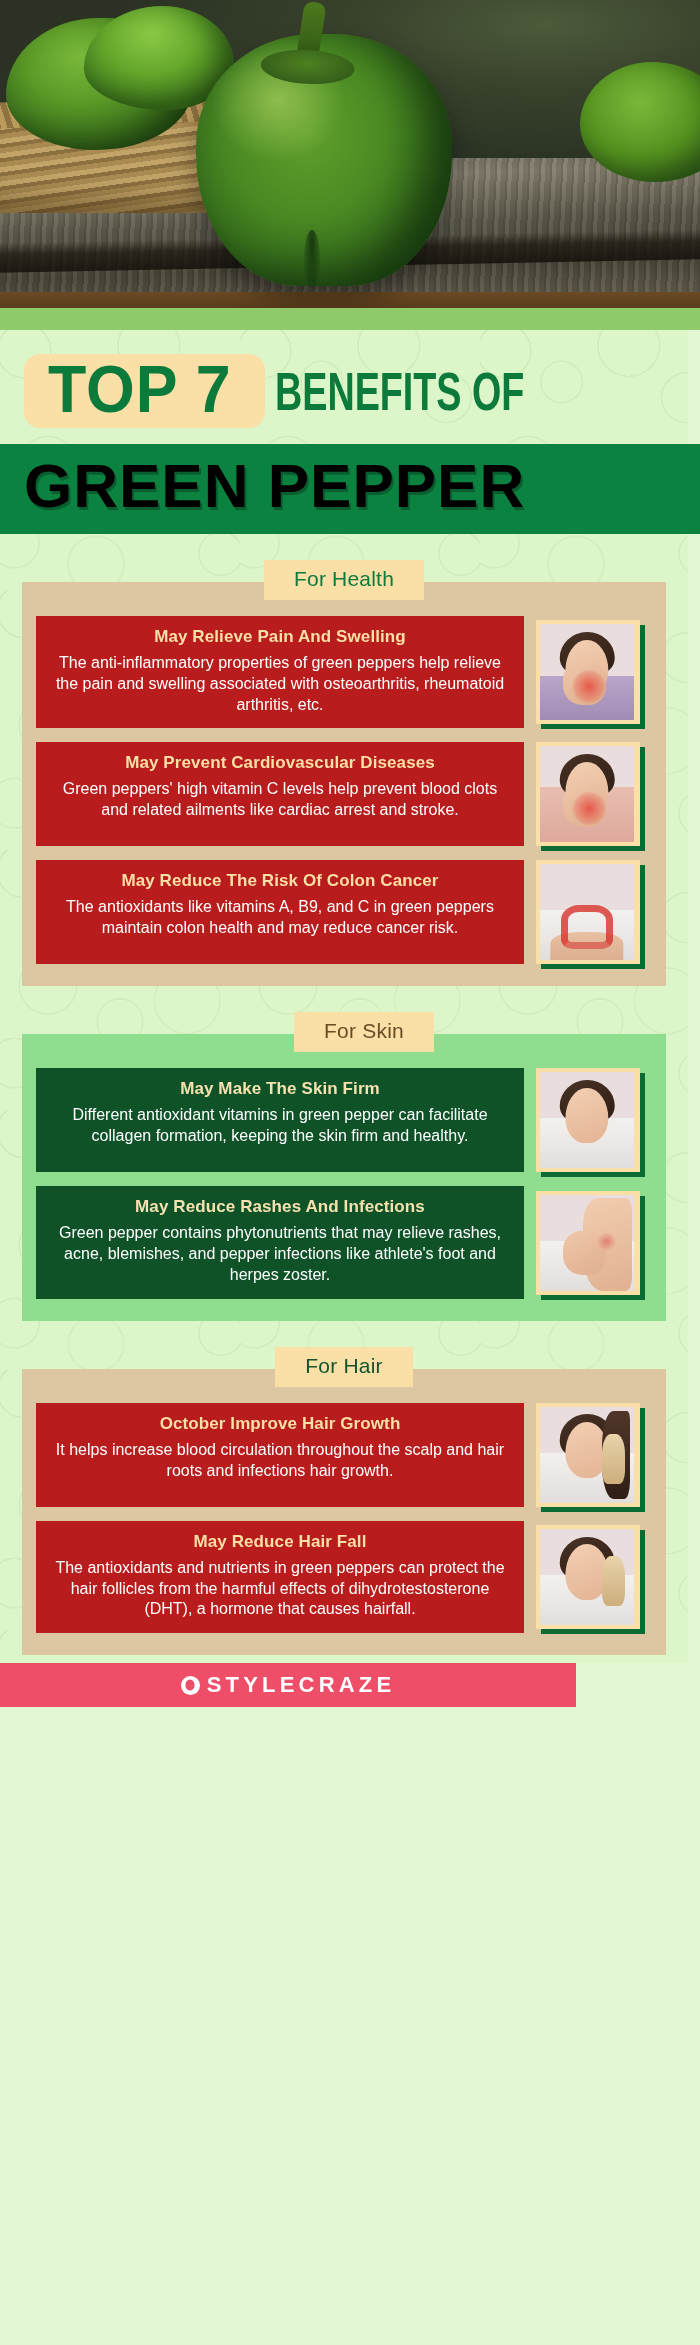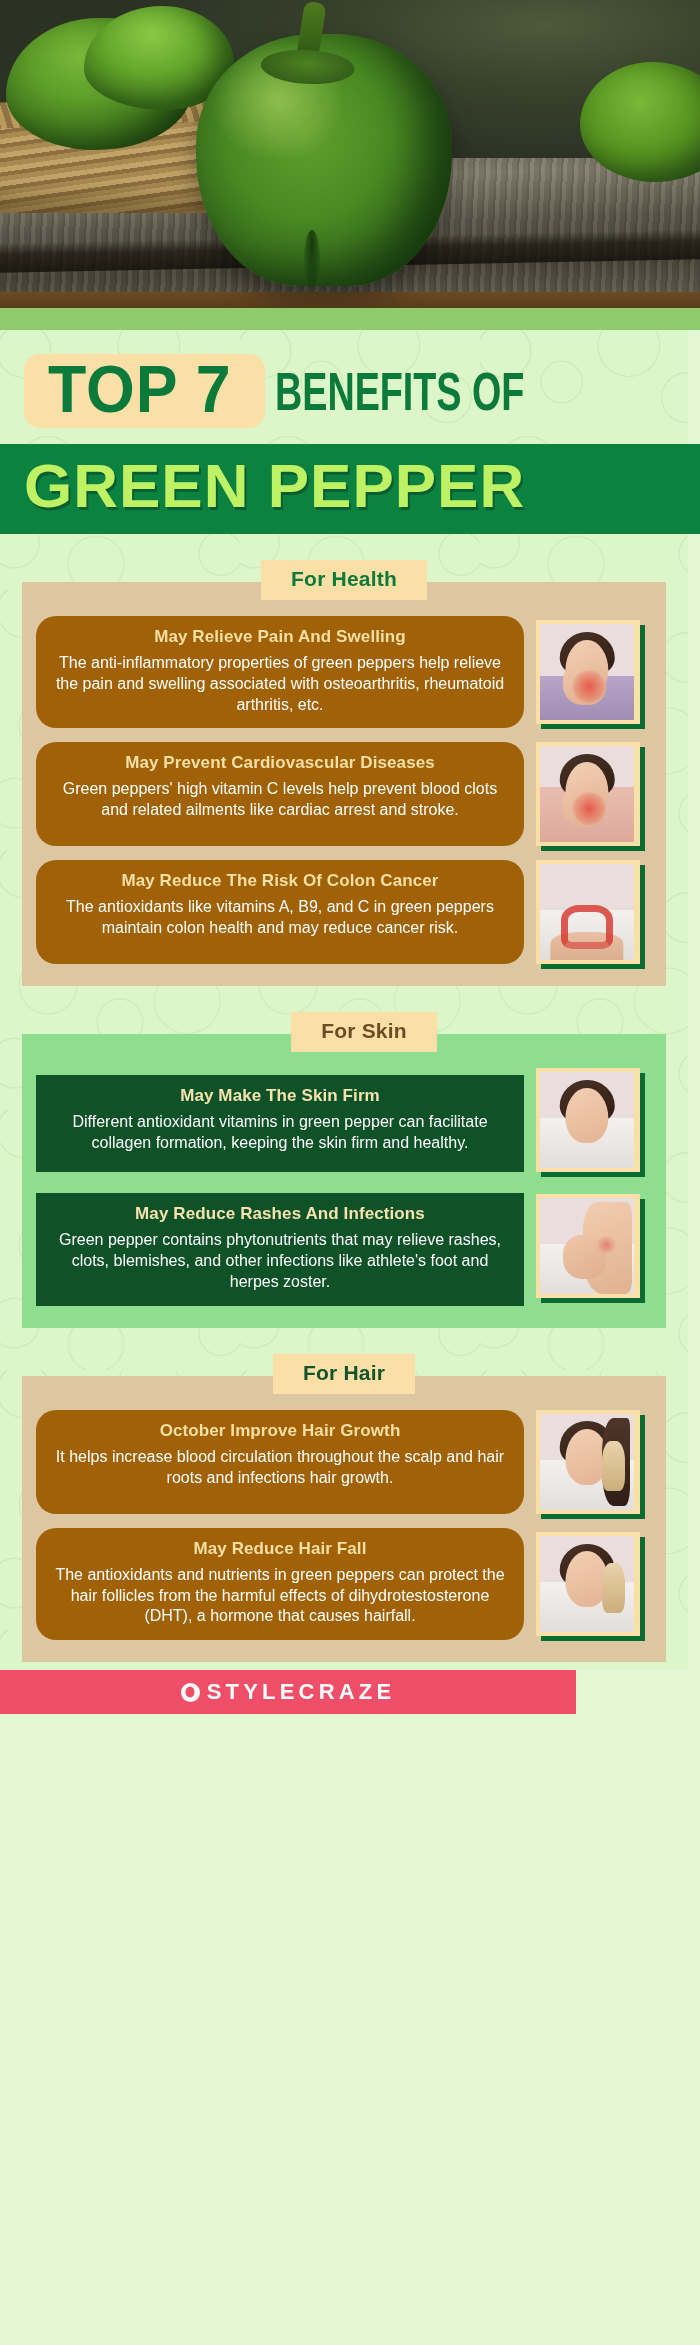--- a/index.html
+++ b/index.html
@@ -219,41 +219,41 @@
     width: 700px;
     background: #0c8241;
     padding: 8px 0 14px 24px;
   }
   .green-band-text {
     font-family: "Liberation Sans Narrow", "Liberation Sans", sans-serif;
     font-weight: bold;
     font-size: 62px;
     line-height: 68px;
     letter-spacing: 1px;
-    color: #bef264;
+    color: #000000;
     transform: scaleX(0.97) scaleY(1.12);
     transform-origin: left center;
     white-space: nowrap;
     text-shadow: 2px 3px 0 rgba(6,66,32,0.55);
   }
 
   
   .section { position: relative; margin-top: 26px; }
   .section-badge-wrap {
     position: relative;
     z-index: 5;
     display: flex;
     justify-content: center;
     margin-bottom: -18px;
   }
   .section-badge {
     background: #fadfa6;
     padding: 7px 30px 9px 30px;
     font-size: 21px;
-    font-weight: bold;
+    font-weight: normal;
     letter-spacing: 0.2px;
   }
   .badge-health { color: #0b7a3b; }
   .badge-skin   { color: #6b4c24; margin-left: 40px; }
   .badge-hair   { color: #14532d; }
 
   .section-panel {
     margin: 0 22px;
     padding: 34px 14px 22px 14px;
   }
@@ -267,22 +267,22 @@
     align-items: stretch;
     margin-bottom: 14px;
   }
   .card:last-child { margin-bottom: 0; }
 
   .card-text {
     flex: 1;
     padding: 11px 16px 13px 16px;
     text-align: center;
   }
-  .card-brown { background: #a16207; border-radius: 20px; }
-  .card-darkgreen { background: #0f5228; margin-top: 7px; }
+  .card-brown { background: #b91c1c; }
+  .card-darkgreen { background: #0f5228; }
 
   .card-title {
     font-size: 17px;
     font-weight: bold;
     color: #fadfa6;
     margin-bottom: 6px;
     letter-spacing: 0.1px;
   }
   .card-title-skin { color: #f6e2ae; }
   .card-body {
@@ -559,21 +559,21 @@
                     <div class="ph-face"></div>
                   </div>
                 </div>
               </div>
             </div>
           </div>
 
           <div class="card">
             <div class="card-text card-darkgreen">
               <div class="card-title card-title-skin">May Reduce Rashes And Infections</div>
-              <div class="card-body">Green pepper contains phytonutrients that may relieve rashes, clots, blemishes, and other infections like athlete's foot and herpes zoster.</div>
+              <div class="card-body">Green pepper contains phytonutrients that may relieve rashes, acne, blemishes, and pepper infections like athlete's foot and herpes zoster.</div>
             </div>
             <div class="card-thumb-slot">
               <div class="thumb">
                 <div class="thumb-img">
                   <div class="ph-skin">
                     <div class="ph-cloth-white"></div>
                     <div class="ph-arm"></div>
                     <div class="ph-hand"></div>
                     <div class="ph-rash"></div>
                   </div>

